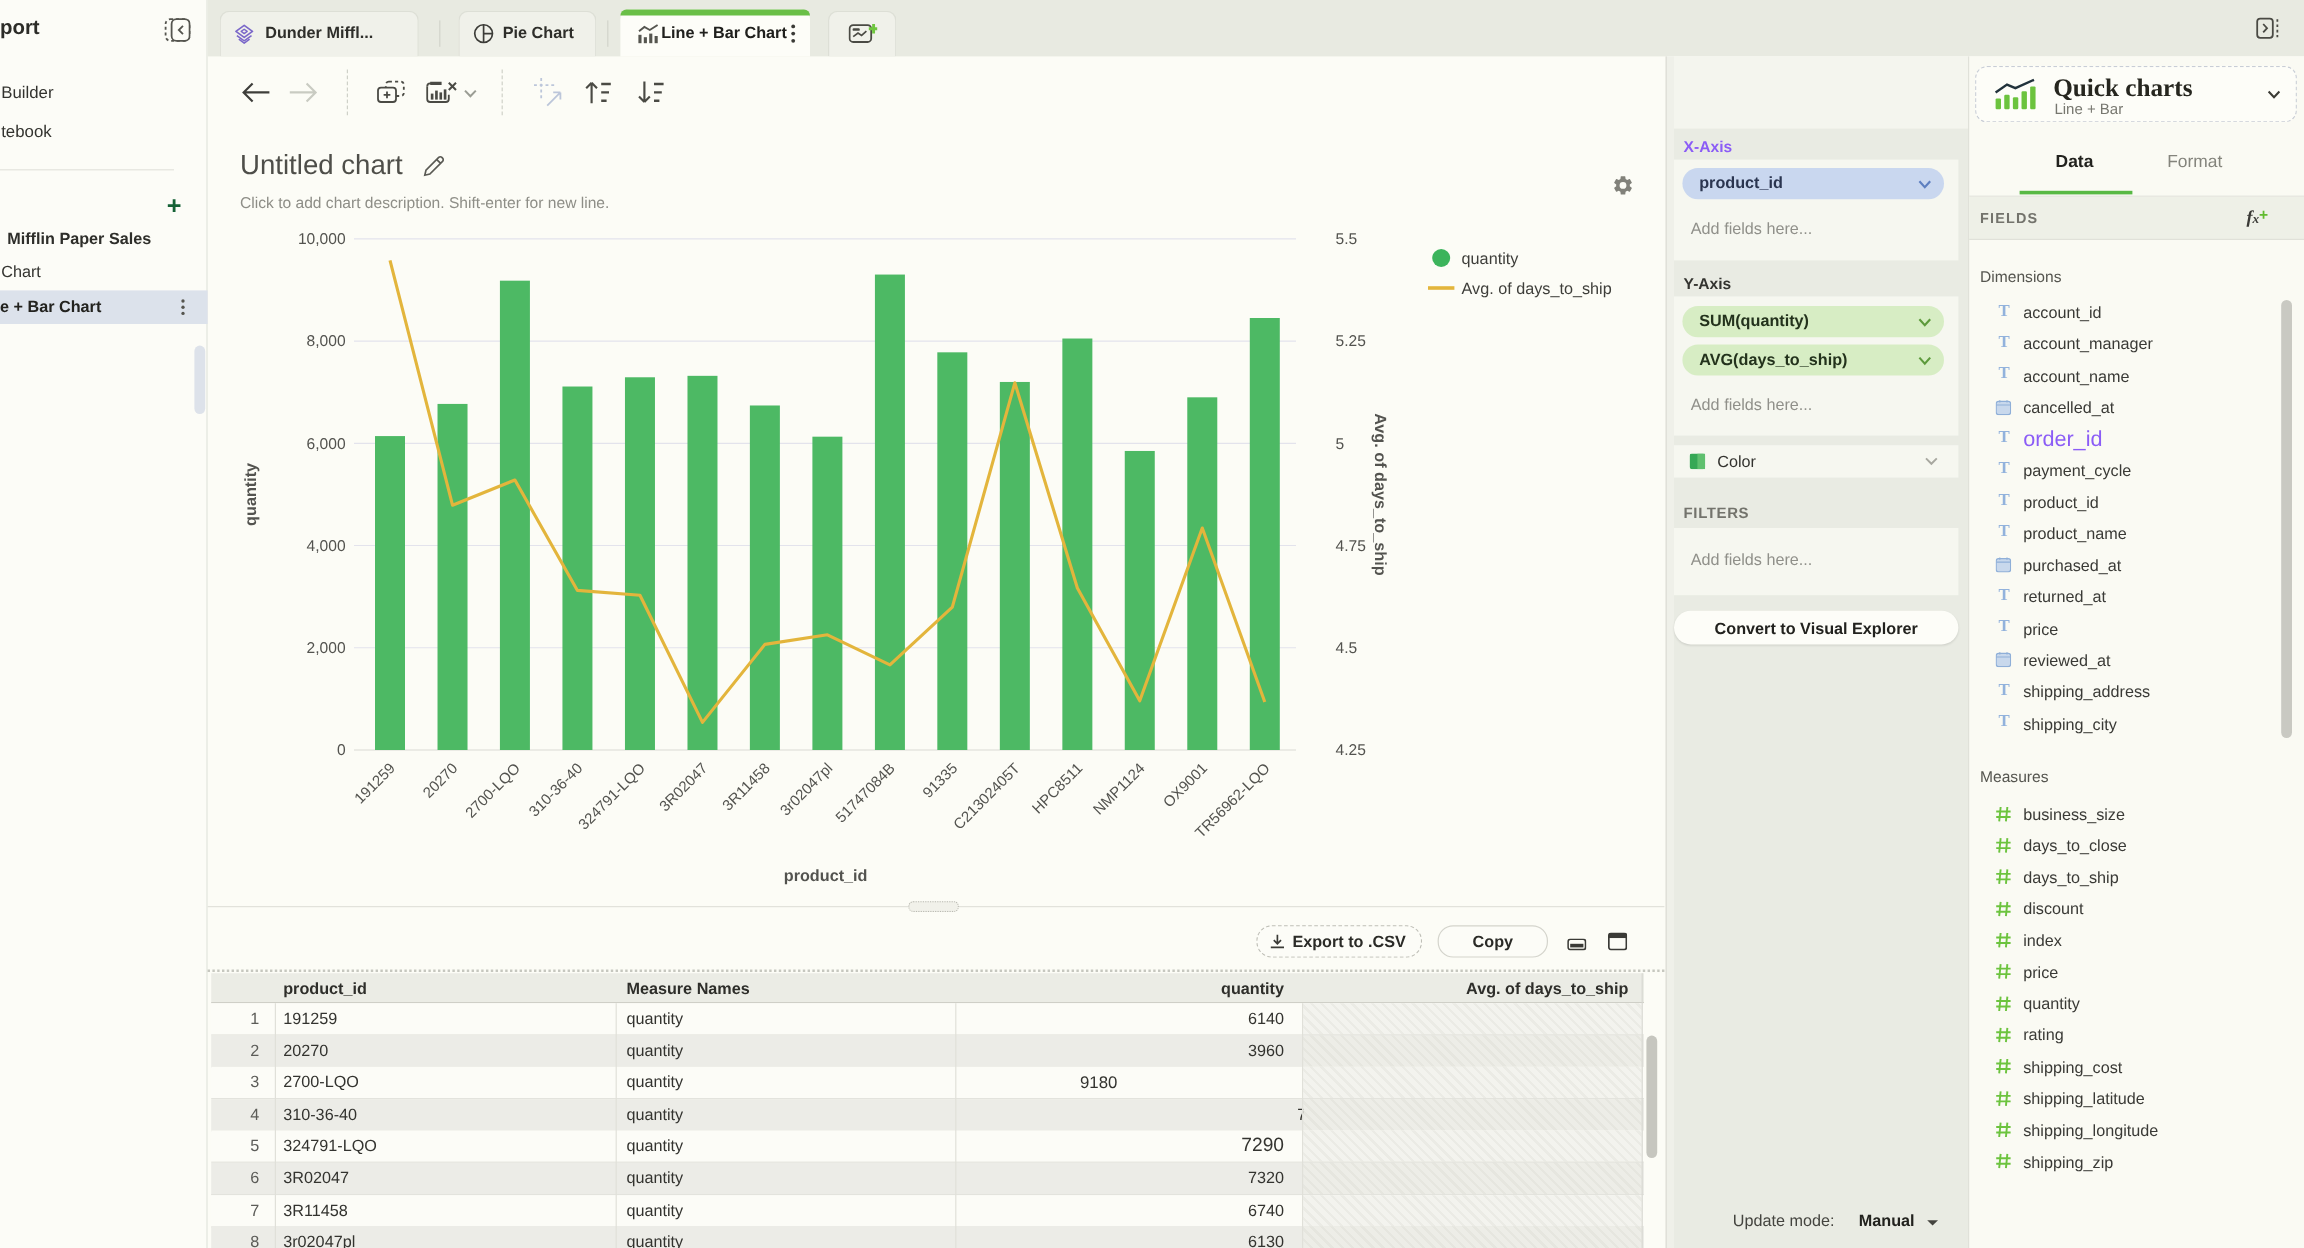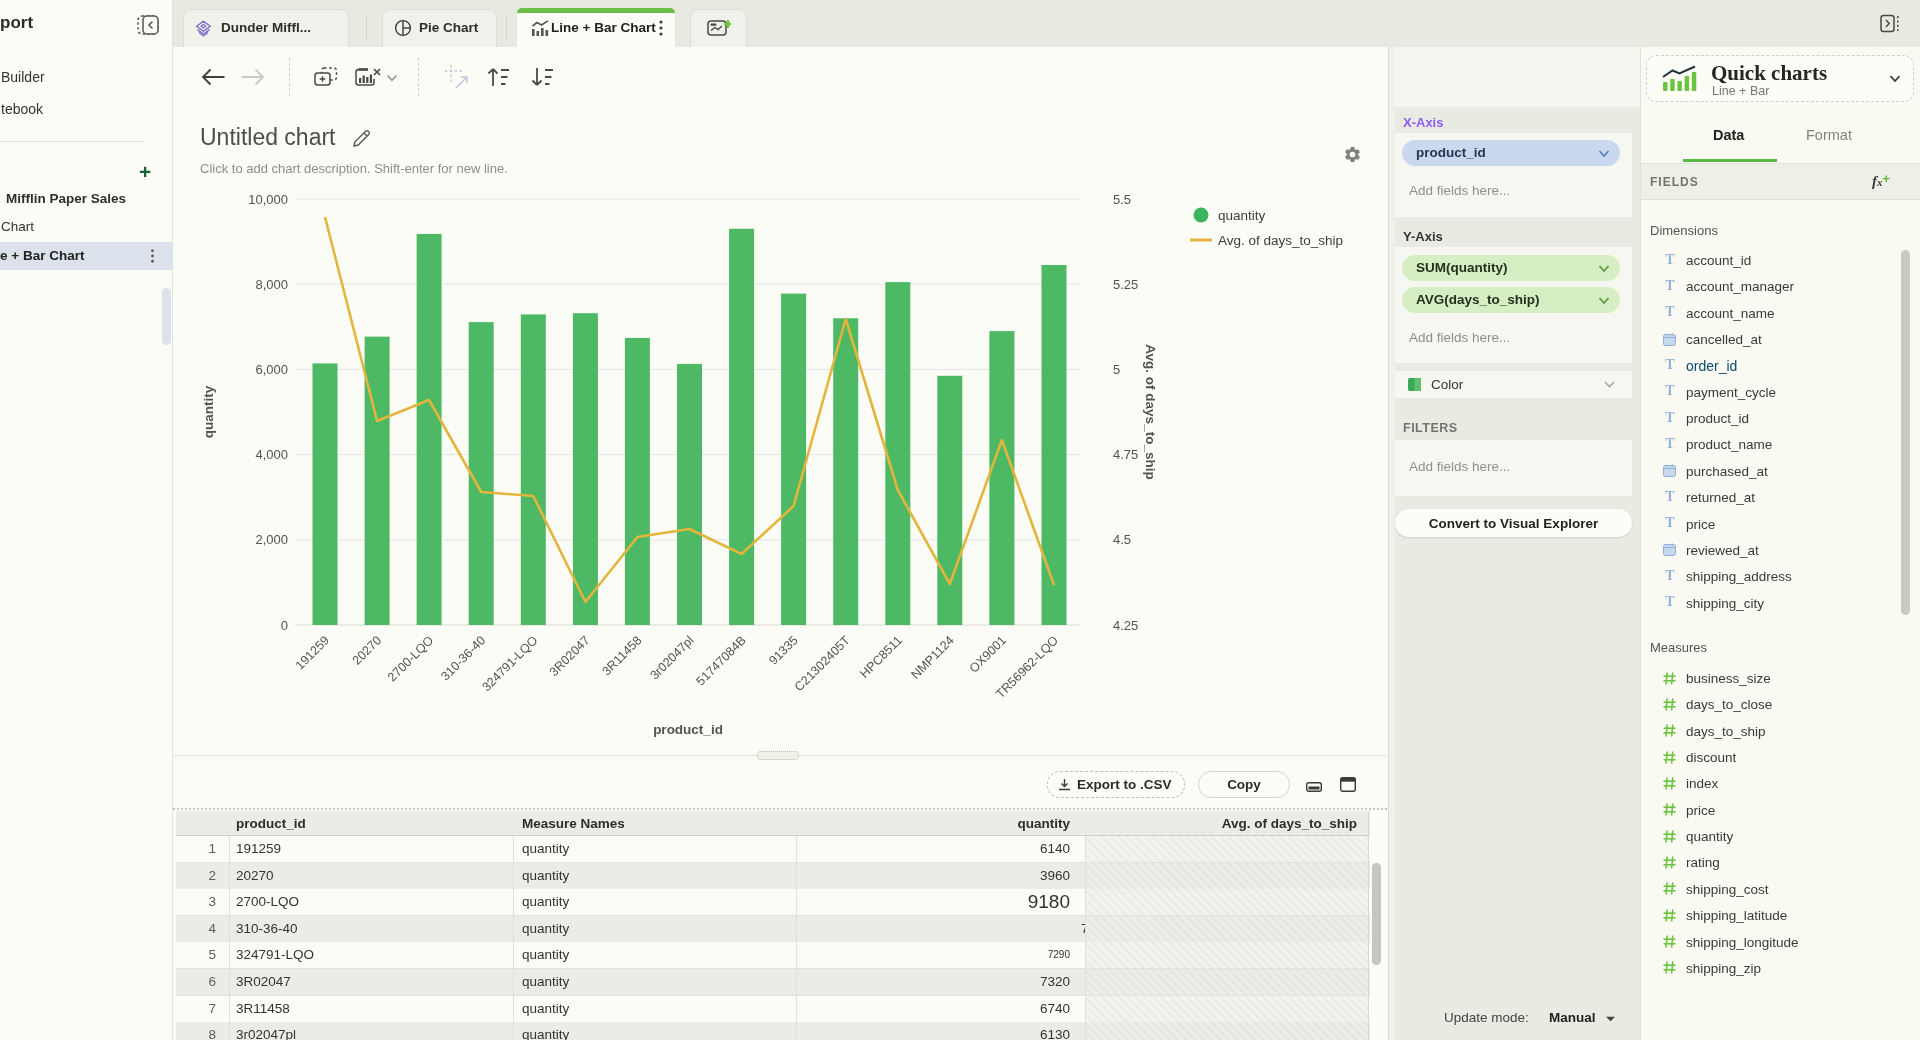--- a/index.html
+++ b/index.html
@@ -241,33 +241,33 @@
 <div style="position:absolute;left:176px;top:863px;width:1194px;height:26.6px;background:#ecece7;border-bottom:1px solid #e3e3dd"></div>
 <div style="position:absolute;left:176px;top:863px;width:40px;height:26.6px;line-height:26.6px;text-align:right;font-size:13.5px;color:#5c5c58">2</div>
 <div style="position:absolute;left:236px;top:863px;height:26.6px;line-height:26.6px;font-size:13.5px;color:#33332f">20270</div>
 <div style="position:absolute;left:522px;top:863px;height:26.6px;line-height:26.6px;font-size:13.5px;color:#33332f">quantity</div>
 <div style="position:absolute;left:900px;top:863px;width:170px;height:26.6px;line-height:26.6px;text-align:right;font-size:13.5px;color:#33332f">3960</div>
 <div style="position:absolute;left:1086px;top:863px;width:282px;height:26.6px;background:repeating-linear-gradient(45deg,#edede7 0 4px,#e6e6df 4px 6px);border-bottom:1px solid #e3e3dd"></div>
 <div style="position:absolute;left:176px;top:889px;width:1194px;height:26.6px;background:#fcfcf7;border-bottom:1px solid #e3e3dd"></div>
 <div style="position:absolute;left:176px;top:889px;width:40px;height:26.6px;line-height:26.6px;text-align:right;font-size:13.5px;color:#5c5c58">3</div>
 <div style="position:absolute;left:236px;top:889px;height:26.6px;line-height:26.6px;font-size:13.5px;color:#33332f">2700-LQO</div>
 <div style="position:absolute;left:522px;top:889px;height:26.6px;line-height:26.6px;font-size:13.5px;color:#33332f">quantity</div>
-<div style="position:absolute;left:900px;top:889px;width:170px;height:26.6px;line-height:26.6px;text-align:right;font-size:19px;color:#33332f">9180</div>
+<div style="position:absolute;left:900px;top:889px;width:170px;height:26.6px;line-height:26.6px;font-size:14px;color:#33332f">9180</div>
 <div style="position:absolute;left:1086px;top:889px;width:282px;height:26.6px;background:repeating-linear-gradient(45deg,#f3f3ee 0 4px,#ebebe5 4px 6px);border-bottom:1px solid #e3e3dd"></div>
 <div style="position:absolute;left:176px;top:916px;width:1194px;height:26.6px;background:#ecece7;border-bottom:1px solid #e3e3dd"></div>
 <div style="position:absolute;left:176px;top:916px;width:40px;height:26.6px;line-height:26.6px;text-align:right;font-size:13.5px;color:#5c5c58">4</div>
 <div style="position:absolute;left:236px;top:916px;height:26.6px;line-height:26.6px;font-size:13.5px;color:#33332f">310-36-40</div>
 <div style="position:absolute;left:522px;top:916px;height:26.6px;line-height:26.6px;font-size:13.5px;color:#33332f">quantity</div>
 <div style="position:absolute;left:940px;top:916px;width:170px;height:26.6px;line-height:26.6px;text-align:right;font-size:13.5px;color:#33332f">7110</div>
 <div style="position:absolute;left:1086px;top:916px;width:282px;height:26.6px;background:repeating-linear-gradient(45deg,#edede7 0 4px,#e6e6df 4px 6px);border-bottom:1px solid #e3e3dd"></div>
 <div style="position:absolute;left:176px;top:942px;width:1194px;height:26.6px;background:#fcfcf7;border-bottom:1px solid #e3e3dd"></div>
 <div style="position:absolute;left:176px;top:942px;width:40px;height:26.6px;line-height:26.6px;text-align:right;font-size:13.5px;color:#5c5c58">5</div>
 <div style="position:absolute;left:236px;top:942px;height:26.6px;line-height:26.6px;font-size:13.5px;color:#33332f">324791-LQO</div>
 <div style="position:absolute;left:522px;top:942px;height:26.6px;line-height:26.6px;font-size:13.5px;color:#33332f">quantity</div>
-<div style="position:absolute;left:900px;top:942px;width:170px;height:26.6px;line-height:26.6px;text-align:right;font-size:10px;color:#33332f">7290</div>
+<div style="position:absolute;left:900px;top:942px;width:170px;height:26.6px;line-height:26.6px;text-align:right;font-size:16px;color:#33332f">7290</div>
 <div style="position:absolute;left:1086px;top:942px;width:282px;height:26.6px;background:repeating-linear-gradient(45deg,#f3f3ee 0 4px,#ebebe5 4px 6px);border-bottom:1px solid #e3e3dd"></div>
 <div style="position:absolute;left:176px;top:969px;width:1194px;height:26.6px;background:#ecece7;border-bottom:1px solid #e3e3dd"></div>
 <div style="position:absolute;left:176px;top:969px;width:40px;height:26.6px;line-height:26.6px;text-align:right;font-size:13.5px;color:#5c5c58">6</div>
 <div style="position:absolute;left:236px;top:969px;height:26.6px;line-height:26.6px;font-size:13.5px;color:#33332f">3R02047</div>
 <div style="position:absolute;left:522px;top:969px;height:26.6px;line-height:26.6px;font-size:13.5px;color:#33332f">quantity</div>
 <div style="position:absolute;left:900px;top:969px;width:170px;height:26.6px;line-height:26.6px;text-align:right;font-size:13.5px;color:#33332f">7320</div>
 <div style="position:absolute;left:1086px;top:969px;width:282px;height:26.6px;background:repeating-linear-gradient(45deg,#edede7 0 4px,#e6e6df 4px 6px);border-bottom:1px solid #e3e3dd"></div>
 <div style="position:absolute;left:176px;top:996px;width:1194px;height:26.6px;background:#fcfcf7;border-bottom:1px solid #e3e3dd"></div>
 <div style="position:absolute;left:176px;top:996px;width:40px;height:26.6px;line-height:26.6px;text-align:right;font-size:13.5px;color:#5c5c58">7</div>
 <div style="position:absolute;left:236px;top:996px;height:26.6px;line-height:26.6px;font-size:13.5px;color:#33332f">3R11458</div>
@@ -374,21 +374,21 @@
 <span style="position:absolute;left:1663px;top:305px;width:14px;text-align:center;font-family:'Liberation Serif',serif;font-weight:bold;font-size:14px;color:#92b2dc;line-height:14px">T</span>
 <div style="position:absolute;left:1686px;top:301px;height:26px;line-height:26px;font-size:13.5px;color:#3a3a36">account_name</div>
 <svg style="position:absolute;left:1663px;top:333px" width="13" height="13" viewBox="0 0 13 13">
     <rect x="0.5" y="1.5" width="12" height="11" rx="2" fill="#c8d8ec" stroke="#8fafd8"></rect>
     <line x1="0.5" y1="4.5" x2="12.5" y2="4.5" stroke="#8fafd8"></line>
     <line x1="3.5" y1="0.5" x2="3.5" y2="2.5" stroke="#8fafd8"></line>
     <line x1="9.5" y1="0.5" x2="9.5" y2="2.5" stroke="#8fafd8"></line>
   </svg>
 <div style="position:absolute;left:1686px;top:327px;height:26px;line-height:26px;font-size:13.5px;color:#3a3a36">cancelled_at</div>
 <span style="position:absolute;left:1663px;top:358px;width:14px;text-align:center;font-family:'Liberation Serif',serif;font-weight:bold;font-size:14px;color:#92b2dc;line-height:14px">T</span>
-<div style="position:absolute;left:1686px;top:353px;height:26px;line-height:26px;font-size:14px;color:#0c4a6e">order_id</div>
+<div style="position:absolute;left:1686px;top:353px;height:26px;line-height:26px;font-size:18px;color:#8b5cf6">order_id</div>
 <span style="position:absolute;left:1663px;top:384px;width:14px;text-align:center;font-family:'Liberation Serif',serif;font-weight:bold;font-size:14px;color:#92b2dc;line-height:14px">T</span>
 <div style="position:absolute;left:1686px;top:380px;height:26px;line-height:26px;font-size:13.5px;color:#3a3a36">payment_cycle</div>
 <span style="position:absolute;left:1663px;top:411px;width:14px;text-align:center;font-family:'Liberation Serif',serif;font-weight:bold;font-size:14px;color:#92b2dc;line-height:14px">T</span>
 <div style="position:absolute;left:1686px;top:406px;height:26px;line-height:26px;font-size:13.5px;color:#3a3a36">product_id</div>
 <span style="position:absolute;left:1663px;top:437px;width:14px;text-align:center;font-family:'Liberation Serif',serif;font-weight:bold;font-size:14px;color:#92b2dc;line-height:14px">T</span>
 <div style="position:absolute;left:1686px;top:432px;height:26px;line-height:26px;font-size:13.5px;color:#3a3a36">product_name</div>
 <svg style="position:absolute;left:1663px;top:464px" width="13" height="13" viewBox="0 0 13 13">
     <rect x="0.5" y="1.5" width="12" height="11" rx="2" fill="#c8d8ec" stroke="#8fafd8"></rect>
     <line x1="0.5" y1="4.5" x2="12.5" y2="4.5" stroke="#8fafd8"></line>
     <line x1="3.5" y1="0.5" x2="3.5" y2="2.5" stroke="#8fafd8"></line>

